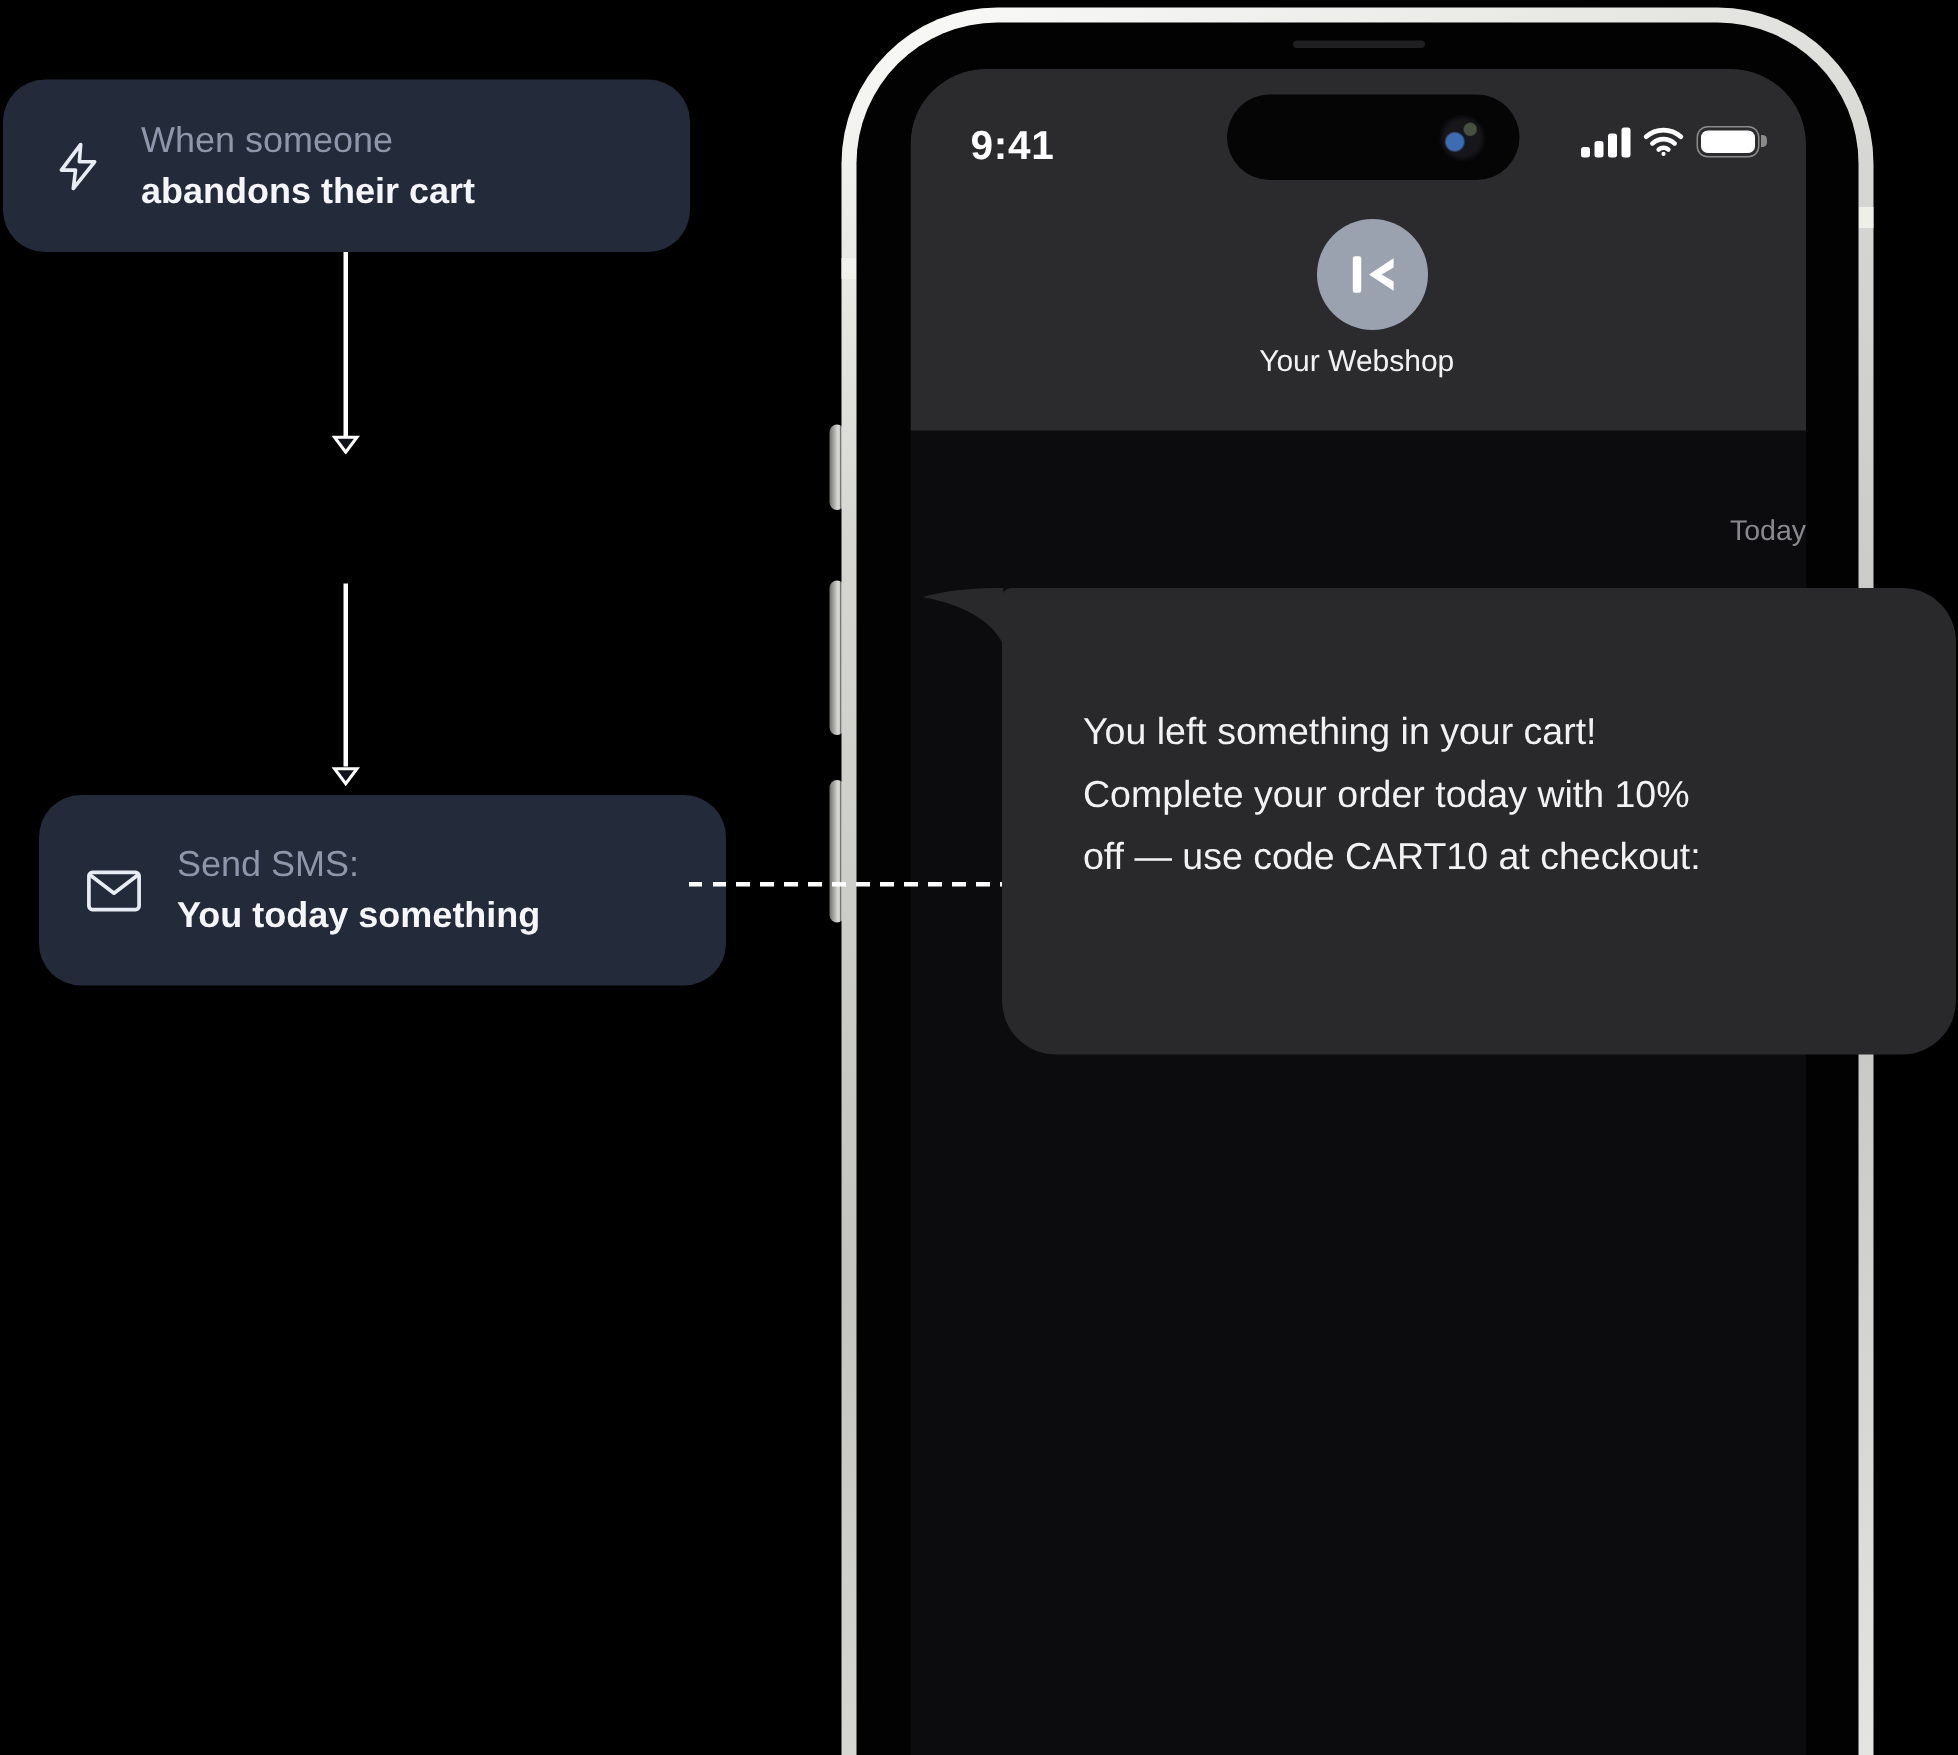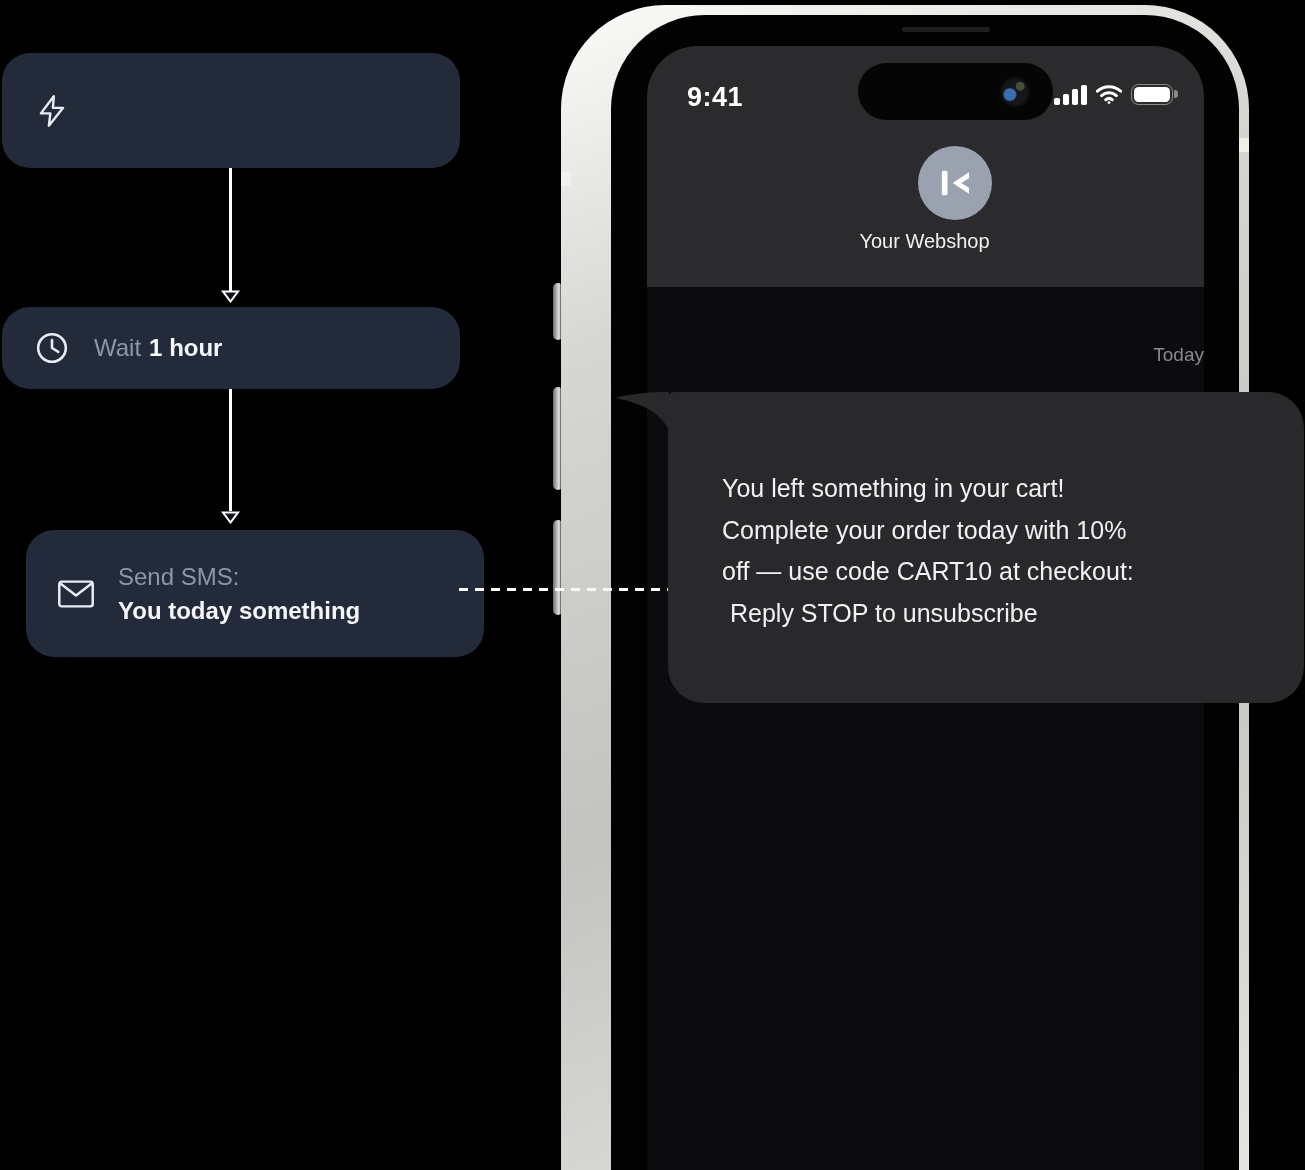--- a/index.html
+++ b/index.html
@@ -42,21 +42,21 @@
       background:linear-gradient(90deg,#6f6f6b,#d9d9d5 55%,#aaaaa6);}
   #btn-action{top:283px;height:57px;}
   #btn-vol-up{top:387px;height:103px;}
   #btn-vol-down{top:520px;height:95px;}
 
   .phone{position:absolute;left:561px;top:5px;width:688px;height:1165px;
       border-radius:104px 104px 0 0;
       background:linear-gradient(160deg,#fbfbf9 0%,#d6d6d2 25%,#c3c3bf 60%,#e4e4e0 100%);
       box-shadow:0 0 0 1px rgba(0,0,0,.4);}
   .phone-bezel{position:absolute;left:10px;right:10px;top:10px;bottom:0;
-      background:#020203;border-radius:94px 94px 0 0;margin-left:40px;}
+      background:#020203;border-radius:94px 94px 0 0;}
   .antenna{position:absolute;background:#f3f3ef;opacity:.85;}
   #antenna-left{left:0;top:167px;width:10px;height:14px;}
   #antenna-right{right:0;top:133px;width:10px;height:14px;}
   .top-slot{position:absolute;left:291px;top:12px;width:88px;height:5px;border-radius:3px;background:#1f1f21;}
 
   .screen{position:absolute;left:36px;right:35px;top:31px;bottom:0;
       border-radius:50px 50px 0 0;background:var(--screen-bg);overflow:hidden;}
   .screen-header{position:absolute;left:0;right:0;top:0;height:241px;
       background:var(--header-bg);border-radius:50px 50px 0 0;}
 
@@ -97,40 +97,33 @@
 <body>
 
 <div class="stage">
 
   <div class="card" id="card-trigger">
     <span class="card-icon">
       <svg width="36" height="36" viewBox="0 0 24 24" fill="none" stroke="#E8ECF4" stroke-width="1.6" stroke-linejoin="round">
         <path d="M13.2 2.2 L4.6 13.6 H10.9 L9.9 21.8 L19.4 9.9 H12.6 L13.2 2.2 Z"></path>
       </svg>
     </span>
+    <div class="card-text">
+      <div class="muted">When someone</div>
+      <div class="strong">abandons their cart</div>
+    </div>
   </div>
 
   <div class="v-arrow" id="arrow-1">
     <span class="shaft"></span>
     <svg class="head" width="19" height="13" viewBox="0 0 19 13">
       <polygon points="2,1.5 17,1.5 9.5,11.5" fill="#10131c" stroke="#FFFFFF" stroke-width="2"></polygon>
     </svg>
   </div>
 
-  <div class="card" id="card-wait">
-    <span class="card-icon">
-      <svg width="36" height="36" viewBox="0 0 24 24" fill="none" stroke="#E8ECF4" stroke-width="1.7" stroke-linecap="round" stroke-linejoin="round">
-        <circle cx="12" cy="12" r="9.2"></circle>
-        <path d="M12 6.6 V12 L16.2 14.6"></path>
-      </svg>
-    </span>
-    <div class="card-text card-line">
-      <span class="muted">Wait</span><span class="strong">1 hour</span>
-    </div>
-  </div>
 
   <div class="v-arrow" id="arrow-2">
     <span class="shaft"></span>
     <svg class="head" width="19" height="13" viewBox="0 0 19 13">
       <polygon points="2,1.5 17,1.5 9.5,11.5" fill="#10131c" stroke="#FFFFFF" stroke-width="2"></polygon>
     </svg>
   </div>
 
   <div class="card" id="card-sms">
     <span class="card-icon">
@@ -195,16 +188,15 @@
     </div>
   </div>
 
   <svg class="bubble-tail" width="54" height="38" viewBox="0 0 54 38">
     <path d="M0 6 C 18 1 36 0 54 0 L 54 38 C 46 21 26 11 0 6 Z" fill="#29292C"></path>
   </svg>
   <div class="bubble">
     <div>You left something in your cart!</div>
     <div>Complete your order today with 10%</div>
     <div>off — use code CART10 at checkout:</div>
-    <div class="footer-line">Reply STOP to unsubscribe</div>
   </div>
 
 </div>
 
 </body></html>

